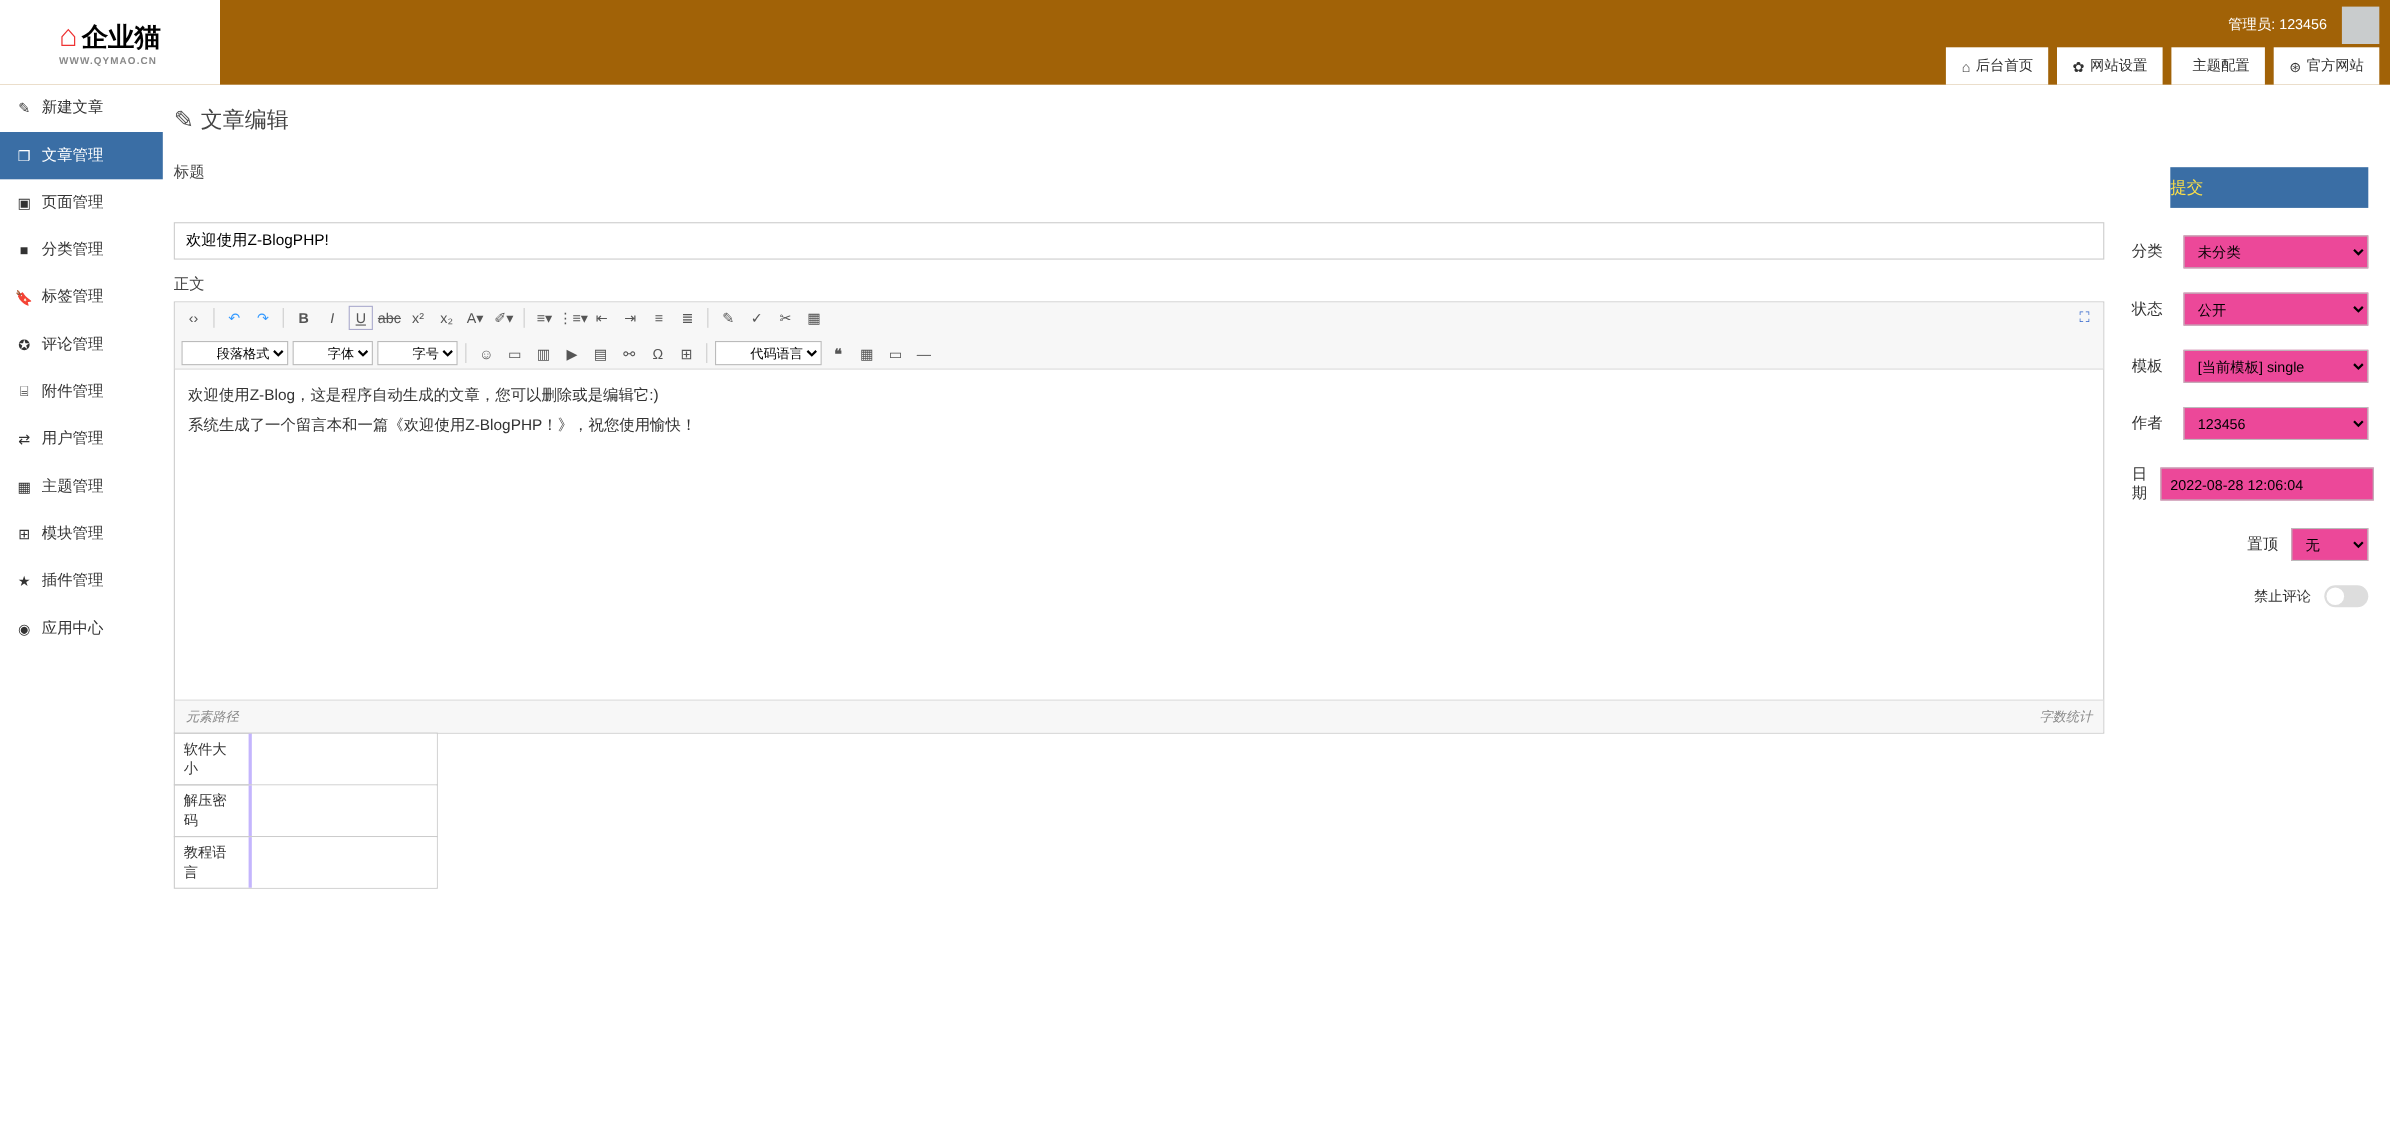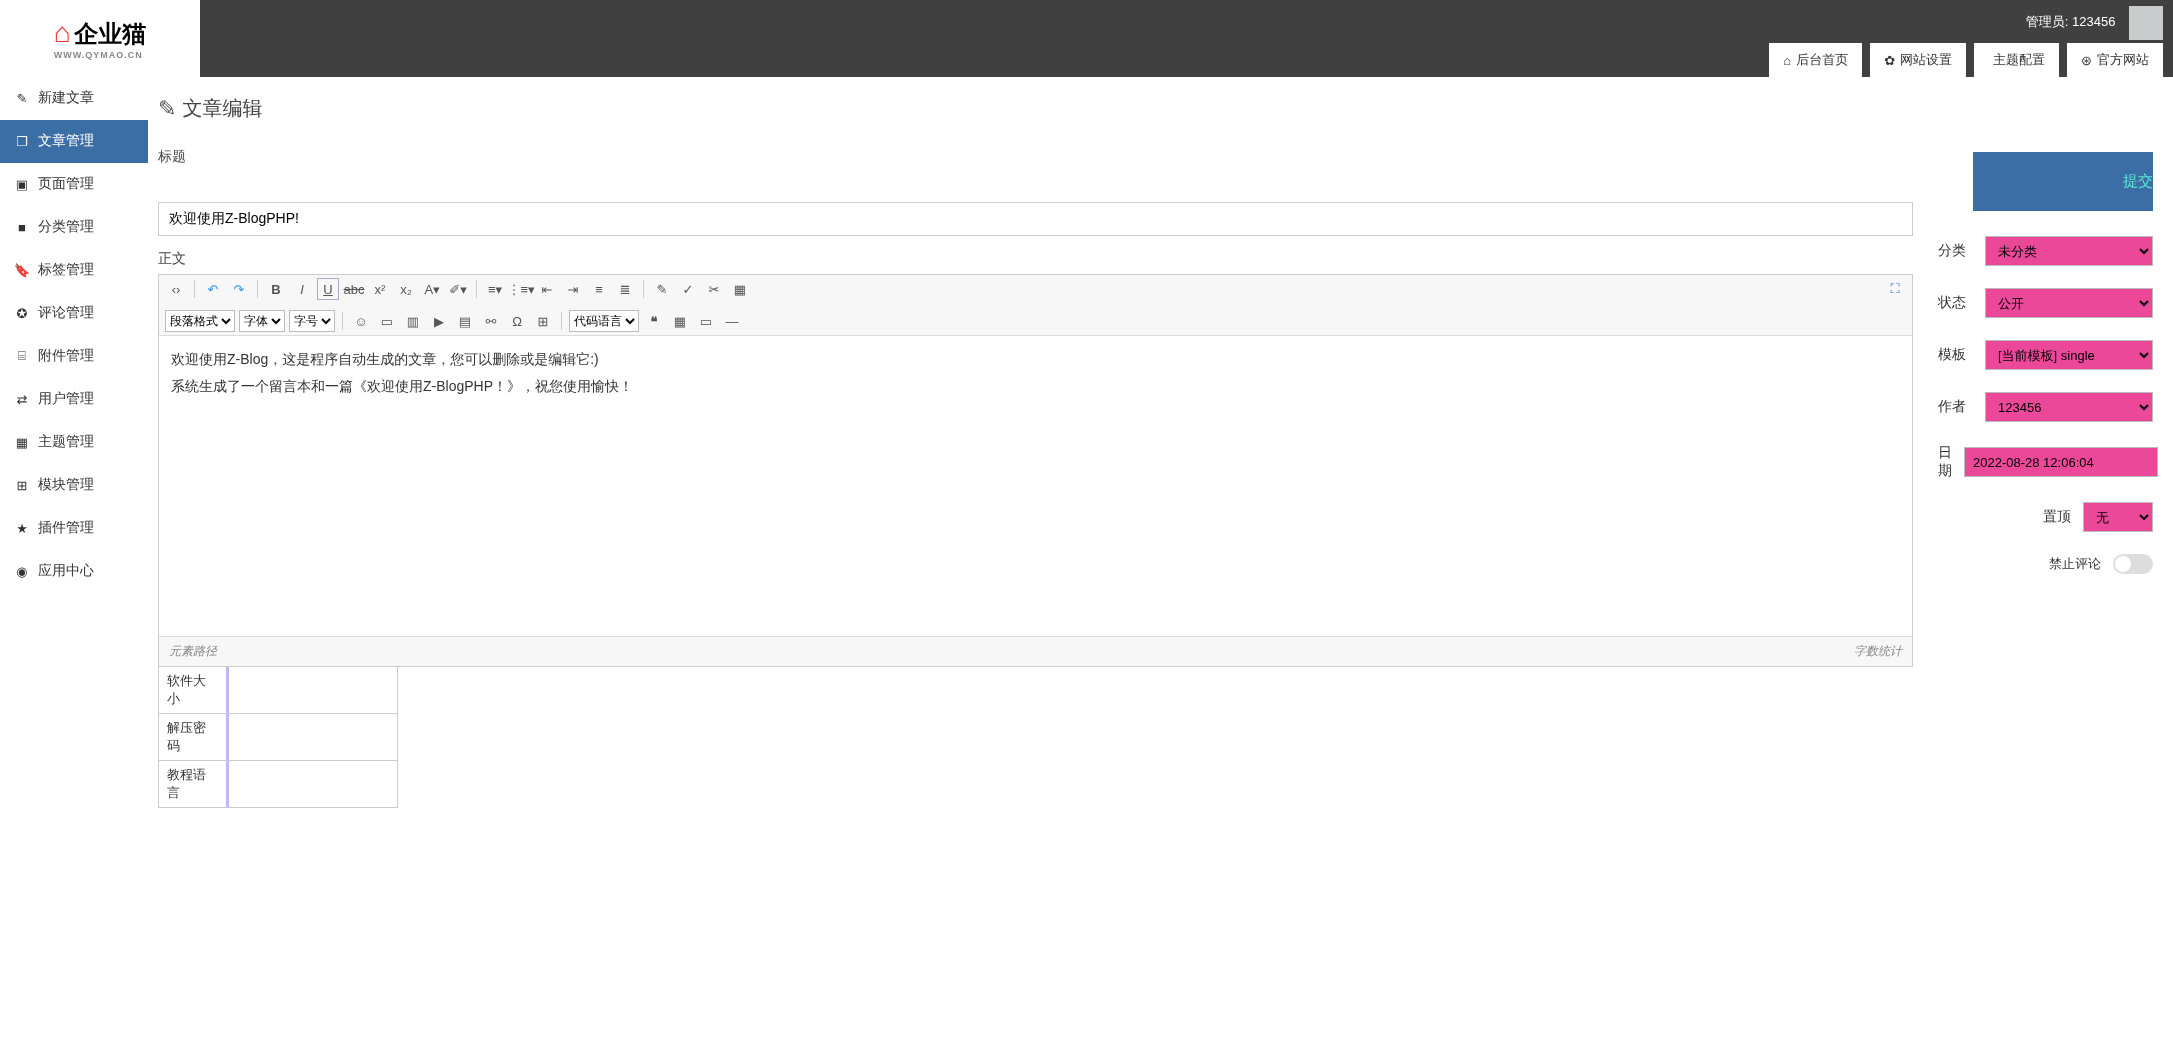--- a/index.html
+++ b/index.html
@@ -1,19 +1,19 @@
 <!DOCTYPE html>
 <html><head>
 <meta charset="utf-8">
 <style>
 * { margin:0; padding:0; box-sizing:border-box; font-family:"Microsoft YaHei",Arial,sans-serif; }
 body { background:#fff; font-size:13px; color:#333; }
 
 
-.header { height:77px; background:#404040; position:relative; }
+.header { height:77px; background:#a16207; position:relative; }
 .logo { position:absolute; left:0; top:0; width:200px; height:77px; background:#fff; display:flex; align-items:center; justify-content:center; }
 .logo-inner { font-weight:bold; }
 .logo-cat { color:#e33; font-size:28px; }
 .logo-text { color:#000; font-size:24px; }
 .logo-sub { font-size:9px; color:#888; letter-spacing:1px; display:block; }
 
 .hdr-right { position:absolute; right:10px; top:6px; color:#fff; font-size:13px; text-align:right;margin-left:15px; }
 .hdr-line1 { margin-bottom:4px; }
 .hdr-line2 span { margin-left:12px; cursor:pointer; }
 .avatar { width:34px; height:34px; background:#c9cccd; display:inline-block; vertical-align:middle; margin-left:10px; }
@@ -36,32 +36,32 @@
 .page-title { font-size:20px; color:#444; padding:8px 0 20px; display:flex; align-items:center; gap:6px; }
 .page-title .ic { font-size:22px; color:#555; }
 
 .fld-label { font-size:14px; color:#444; margin:6px 0; }
 .title-input { width:100%; padding:8px 10px; border:1px solid #ccc; font-size:14px;margin-top:30px; }
 
 .editor { border:1px solid #ccc; margin-top:6px; }
 .toolbar { background:#f7f7f7; border-bottom:1px solid #ddd; padding:3px 6px; display:flex; flex-wrap:wrap; align-items:center; gap:4px; position:relative; }
 .tb { width:22px; height:22px; display:inline-flex; align-items:center; justify-content:center; cursor:pointer; color:#555; font-size:13px; border:1px solid transparent; }
 .tb-sep { width:1px; height:18px; background:#ccc; margin:0 3px; }
-.tb-sel { height:22px; font-size:12px; border:1px solid #bbb; background:#fff; }
+.tb-sel { height:22px; font-size:12px; border:1px solid #bbb; background:#fff;padding-left:27px; }
 .tb-right { position:absolute; right:6px; top:3px; }
 
 .editor-body { min-height:300px; padding:10px 12px; font-size:14px; color:#333; line-height:1.9; }
 .editor-footer { border-top:1px solid #ddd; background:#f7f7f7; padding:6px 10px; display:flex; justify-content:space-between; font-size:12px; color:#888;font-style:italic; }
 .meta-row { display:flex; border:1px solid #ccc; margin-top:-1px; }
 .meta-row .ml { width:70px; padding:5px 8px; font-size:13px; color:#333; border-right:3px solid #c4b5fd; }
 .meta-row input { flex:1; border:0; padding:5px 6px; font-size:13px; outline:none; width:165px; }
 .meta-wrap { width:240px; }
 
 
-.submit-btn { width:180px; background:#3a6ea5; color:#5eead4; text-align:right; padding:20px 0; font-size:15px; cursor:pointer; margin-bottom:25px; margin-left:auto; }
+.submit-btn { width:180px; background:#3a6ea5; color:#fde047; text-align:left; padding:9px 0; font-size:15px; cursor:pointer; margin-bottom:25px; margin-left:auto; }
 .rp-row { display:flex; align-items:center; margin-bottom:22px; gap:12px; }
 .rp-lbl { width:35px; font-size:14px; color:#333; text-align:left; }
 .rp-sel, .rp-inp { flex:1; height:30px; border:1px solid #bbb; padding:0 8px; font-size:13px; background:#ec4899; }
 .rp-row.right { justify-content:flex-end; }
 .toggle { width:40px; height:20px; background:#ddd; border-radius:10px; position:relative; cursor:pointer; }
 .toggle::after { content:""; width:16px; height:16px; background:#fff; border-radius:50%; position:absolute; top:2px; left:2px; }
 
 .u { text-decoration:underline; }
 .s { text-decoration:line-through; }
 </style>

